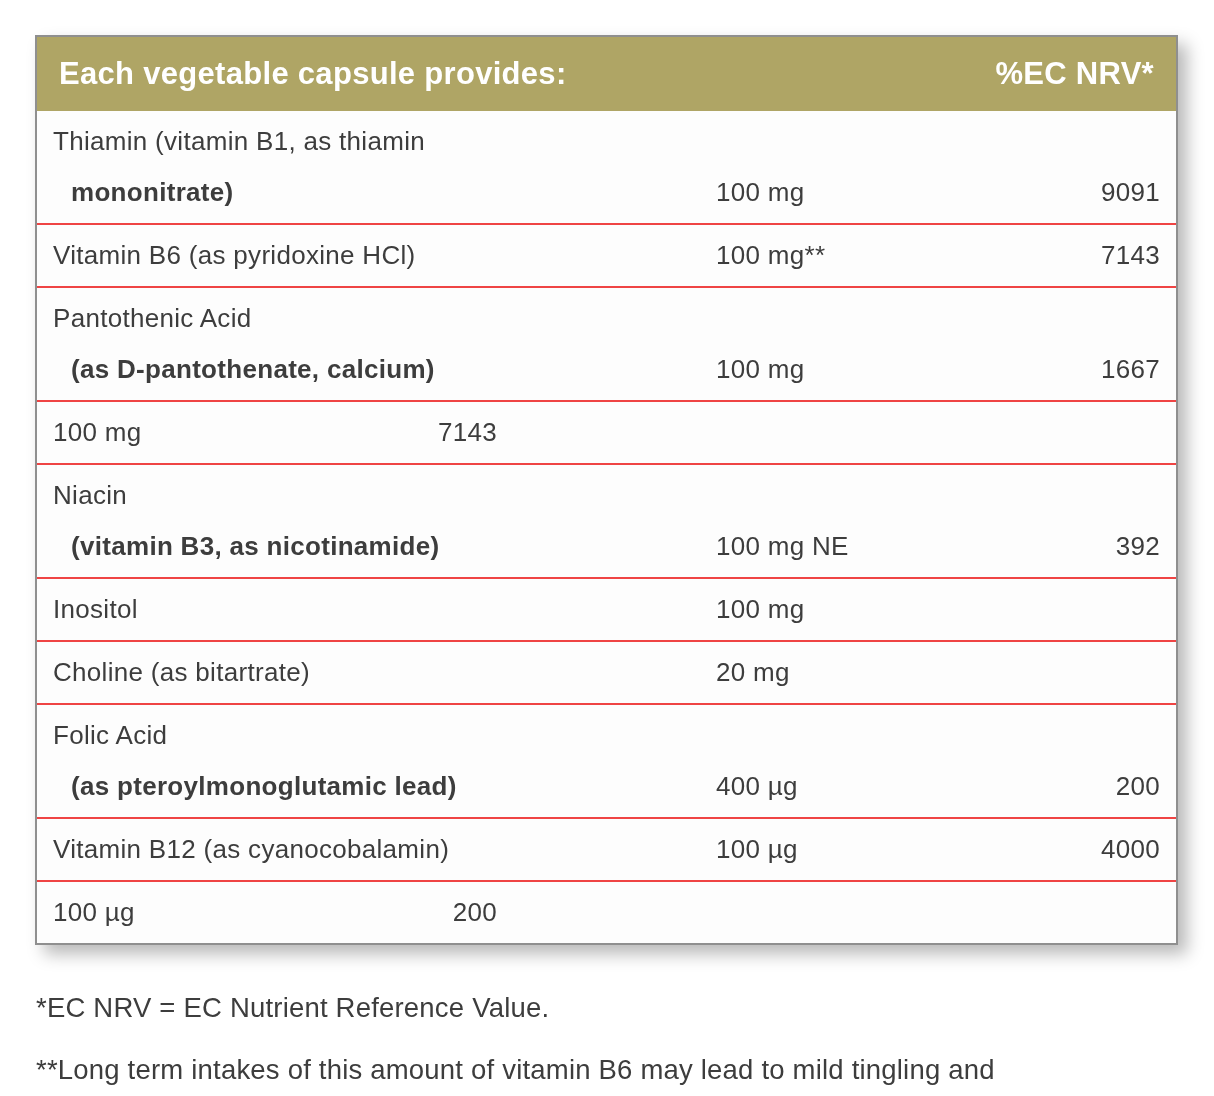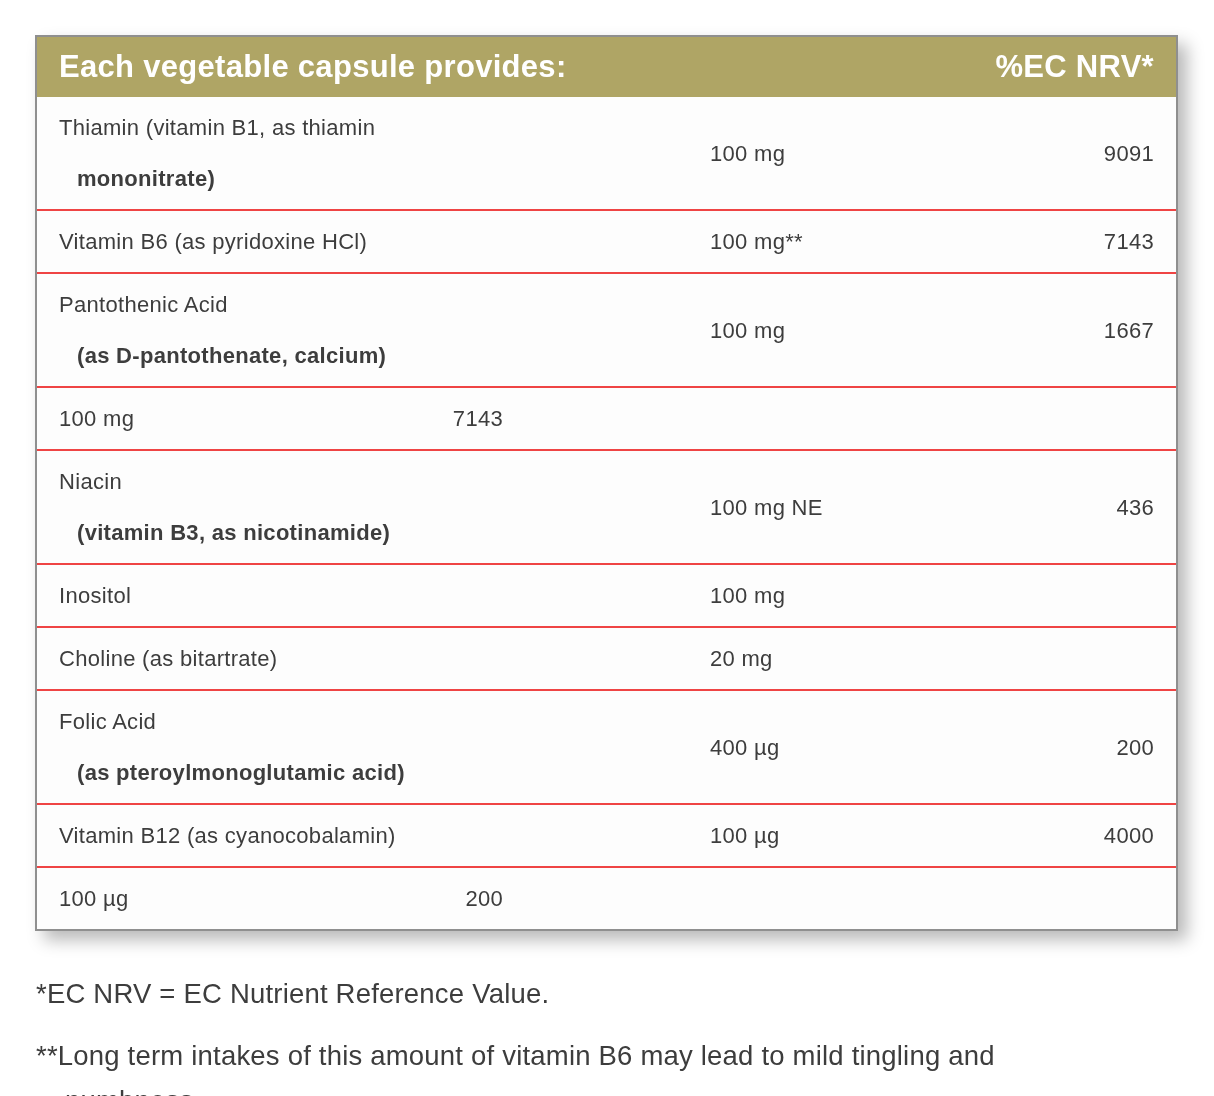--- a/index.html
+++ b/index.html
@@ -23,30 +23,30 @@
     box-shadow: 9px 9px 16px rgba(0,0,0,0.28);
   }
   .thead {
     display: flex;
     align-items: center;
     justify-content: space-between;
     background: #afa565;
     color: #ffffff;
     font-weight: bold;
     font-size: 31px;
-    height: 60px;
+    height: 74px;
     padding: 0 22px;
     letter-spacing: 0.3px;
   }
   .row {
     display: flex;
-    align-items: center;
-    font-size: 22px;
+    align-items: flex-end;
+    font-size: 26px;
     line-height: 51px;
-    padding: 5px 22px;
+    padding: 5px 16px;
     letter-spacing: 0.3px;
   }
   .row + .row {
     border-top: 2px solid #ef4444;
   }
   .col-name {
     flex: 1 1 auto;
     min-width: 0;
   }
   .name-line2 {
@@ -110,37 +110,37 @@
     </div>
 
     <div class="row">
       <div class="col-amount">100 mg</div>
       <div class="col-nrv">7143</div>
     </div>
 
     <div class="row">
       <div class="col-name"><span>Niacin</span><span class="name-line2">(vitamin B3, as nicotinamide)</span></div>
       <div class="col-amount">100 mg NE</div>
-      <div class="col-nrv">436</div>
+      <div class="col-nrv">392</div>
     </div>
 
     <div class="row">
       <div class="col-name"><span>Inositol</span></div>
       <div class="col-amount">100 mg</div>
       <div class="col-nrv"></div>
     </div>
 
     <div class="row">
       <div class="col-name"><span>Choline (as bitartrate)</span></div>
       <div class="col-amount">20 mg</div>
       <div class="col-nrv"></div>
     </div>
 
     <div class="row">
-      <div class="col-name"><span>Folic Acid</span><span class="name-line2">(as pteroylmonoglutamic acid)</span></div>
+      <div class="col-name"><span>Folic Acid</span><span class="name-line2">(as pteroylmonoglutamic lead)</span></div>
       <div class="col-amount">400 µg</div>
       <div class="col-nrv">200</div>
     </div>
 
     <div class="row">
       <div class="col-name"><span>Vitamin B12 (as cyanocobalamin)</span></div>
       <div class="col-amount">100 µg</div>
       <div class="col-nrv">4000</div>
     </div>
 

